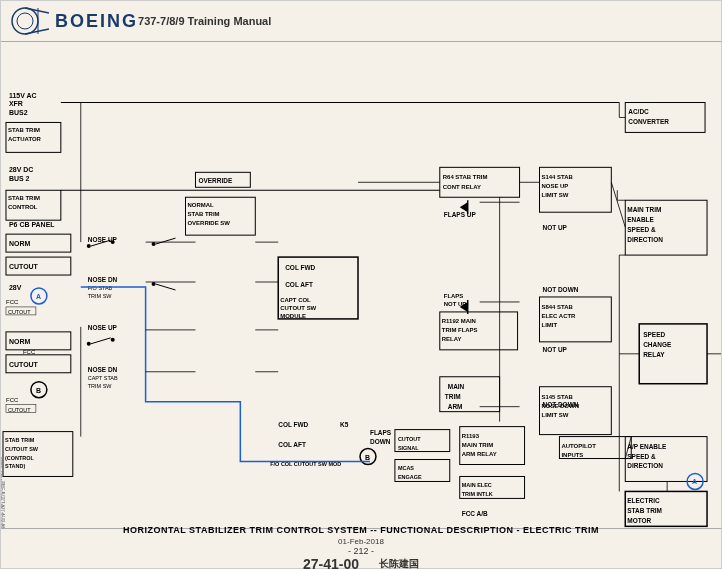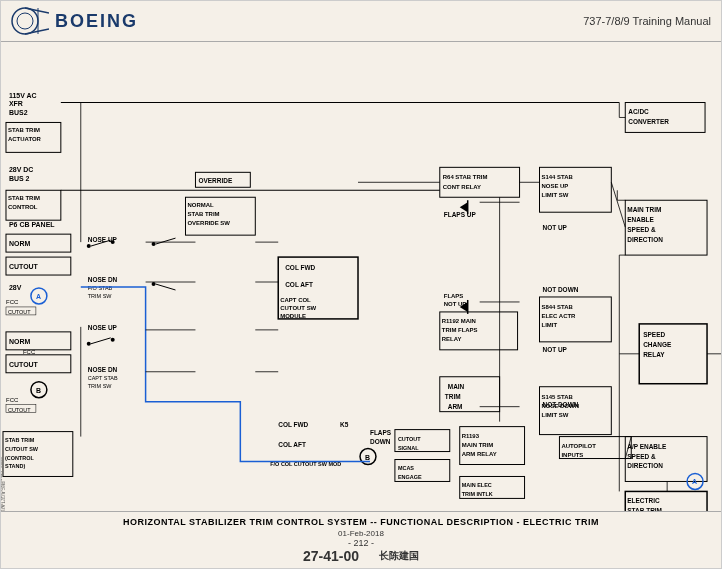--- a/index.html
+++ b/index.html
@@ -16,21 +16,21 @@
       width: 722px;
       height: 569px;
       background: #f5f0e8;
       position: relative;
       border: 1px solid #ccc;
     }
 
     
     .header {
       display: flex;
-      justify-content: space-between;
+      justify-content: flex-start;
       align-items: center;
       padding: 4px 10px;
       border-bottom: 1px solid #aaa;
       background: #f5f0e8;
     }
 
     .boeing-logo {
       display: flex;
       align-items: center;
       gap: 6px;
@@ -39,21 +39,21 @@
     .boeing-text {
       font-weight: bold;
       font-size: 18px;
       color: #1a3a6b;
       letter-spacing: 2px;
     }
 
     .manual-title {
       font-size: 11px;
       color: #333;
-      font-weight: normal;
+      font-weight: bold;
     }
 
     
     .diagram-area {
       width: 100%;
       height: 490px;
       position: relative;
       overflow: hidden;
     }
 
@@ -61,21 +61,21 @@
       width: 100%;
       height: 100%;
     }
 
     
     .footer {
       position: absolute;
       bottom: 0;
       left: 0;
       right: 0;
-      height: 57px;
+      height: 40px;
       background: #f5f0e8;
       border-top: 1px solid #aaa;
       display: flex;
       flex-direction: column;
       align-items: center;
       justify-content: center;
       gap: 2px;
     }
 
     .footer-title {

